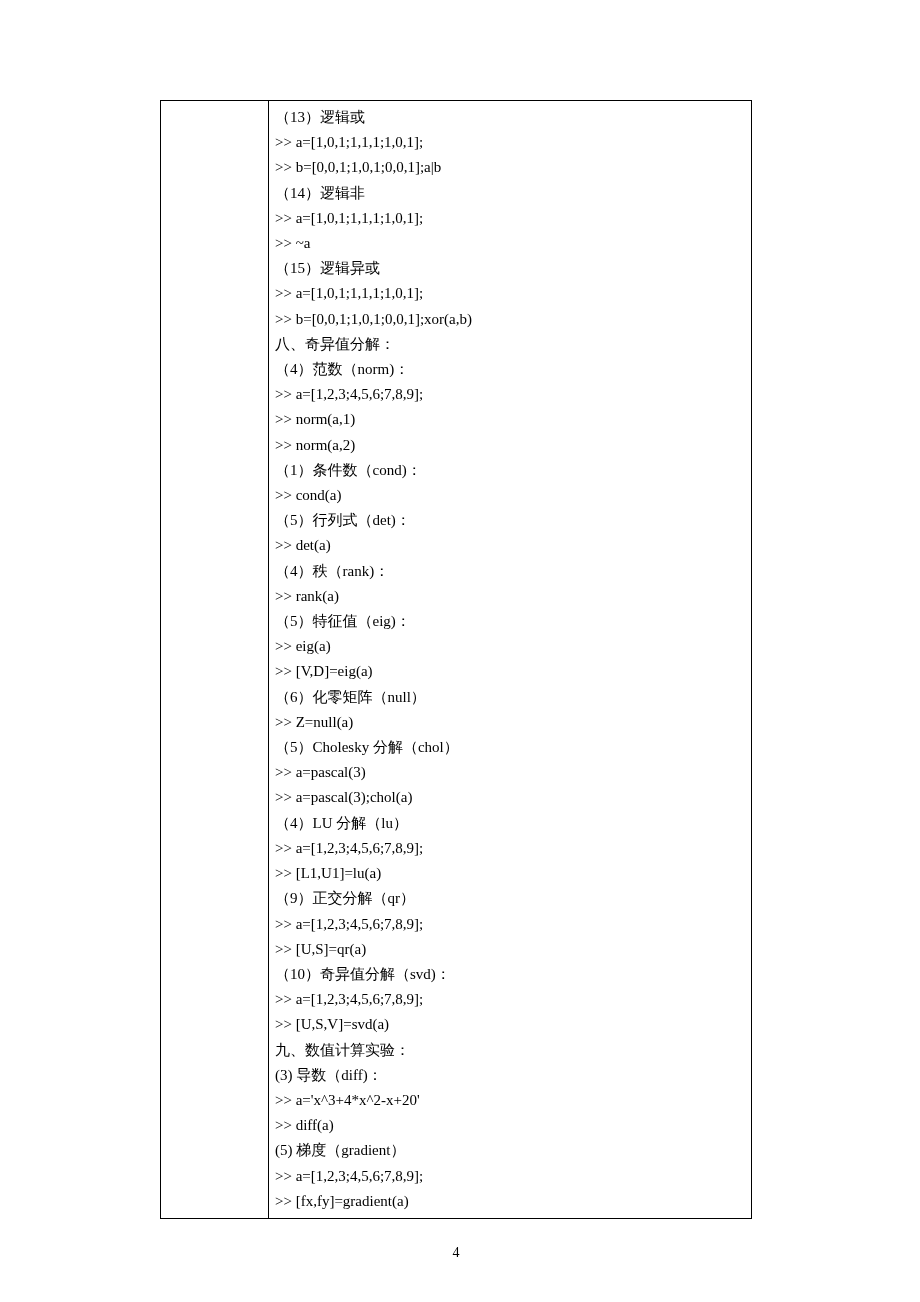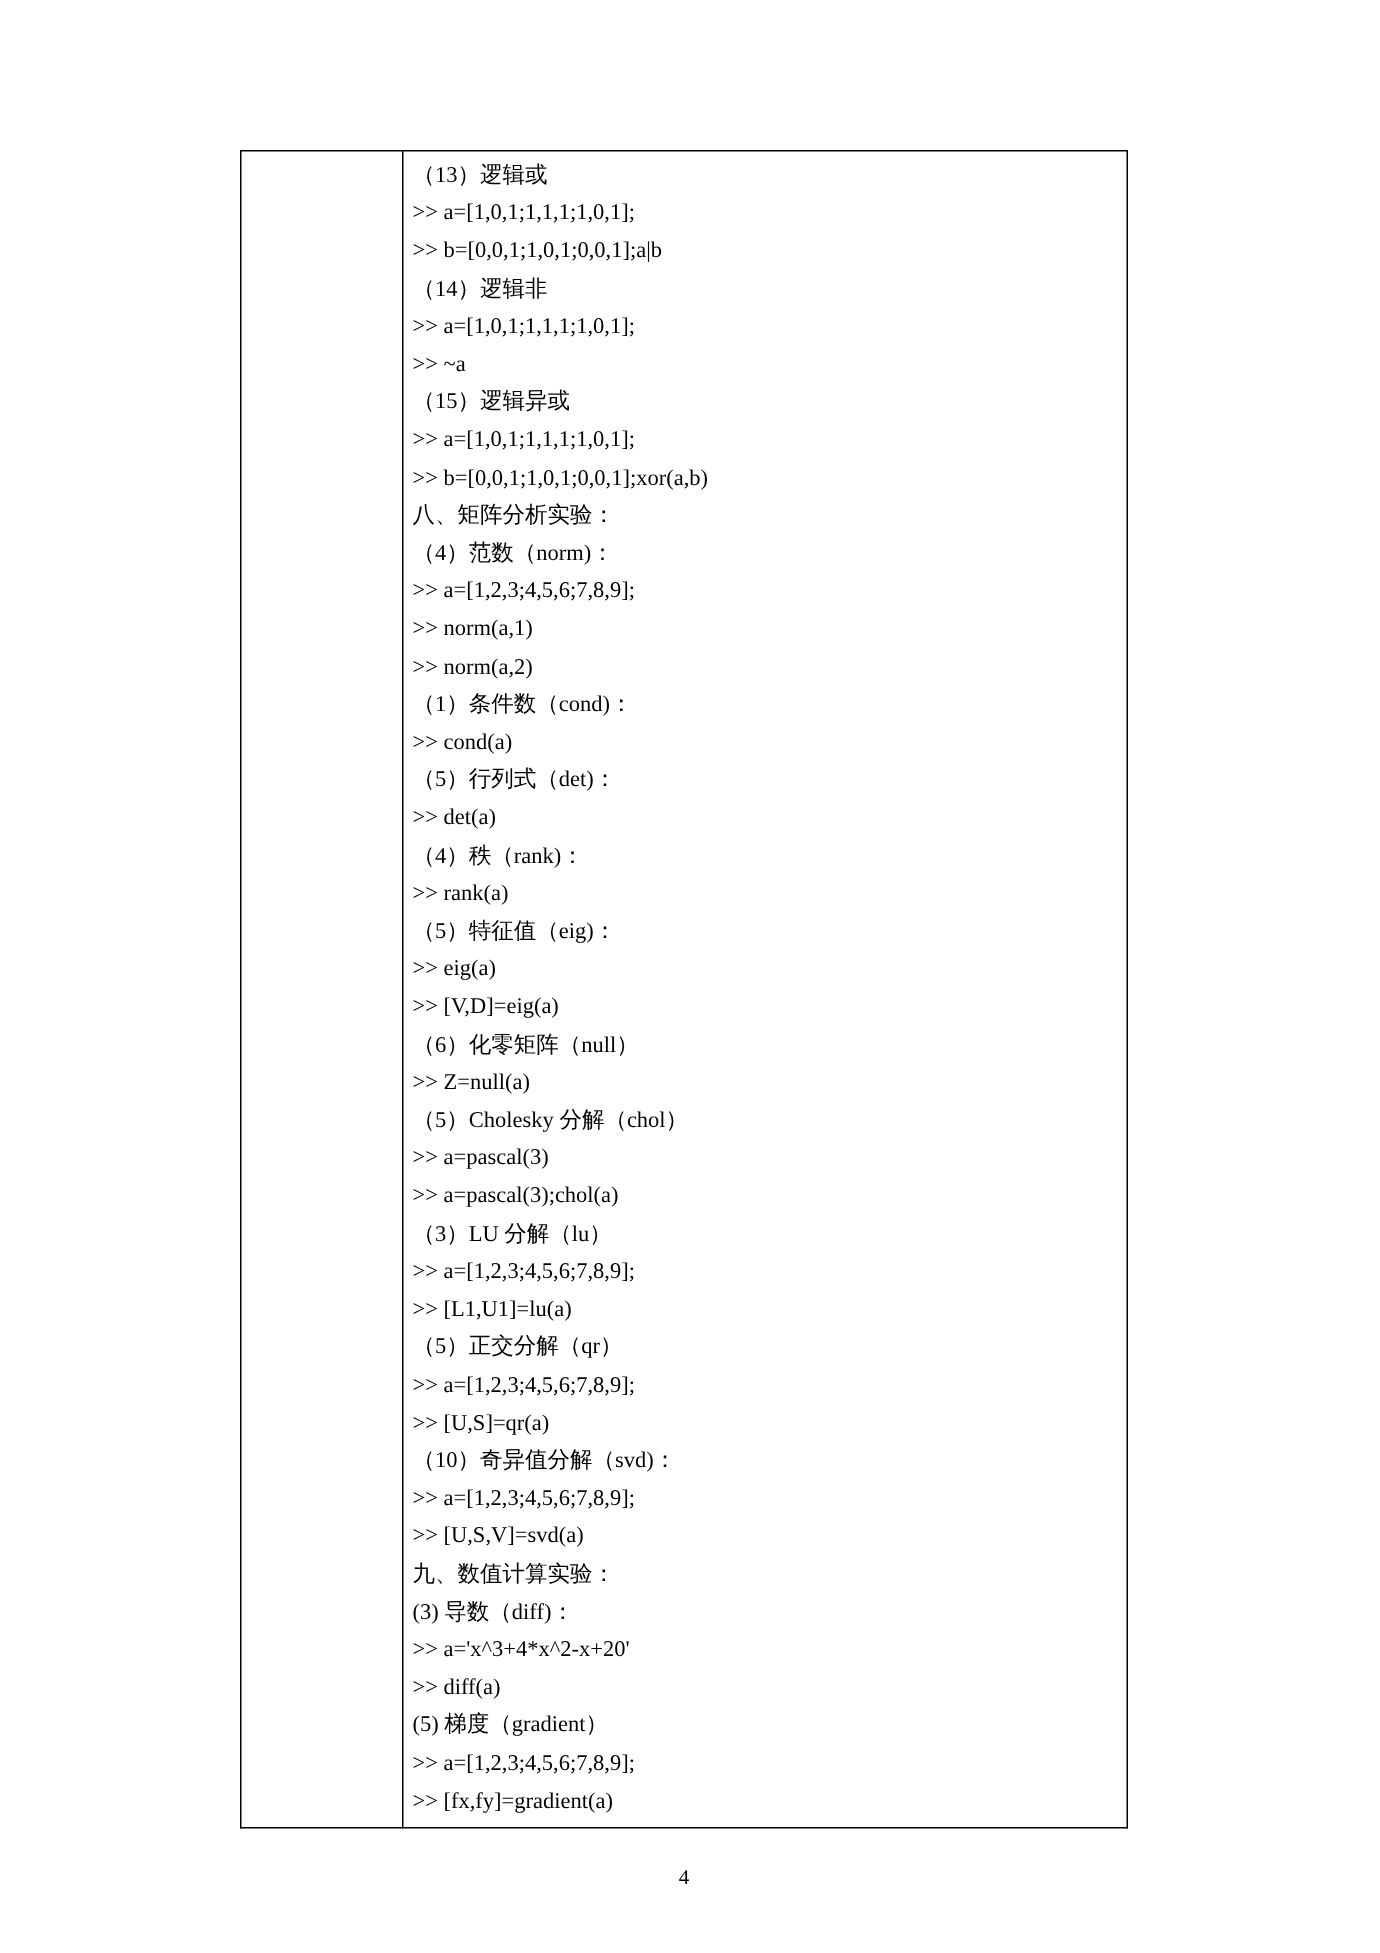--- a/index.html
+++ b/index.html
@@ -56,43 +56,43 @@
         <div id="lines-container">
               <div class="code-line">（13）逻辑或</div>
               <div class="code-line">&gt;&gt; a=[1,0,1;1,1,1;1,0,1];</div>
               <div class="code-line">&gt;&gt; b=[0,0,1;1,0,1;0,0,1];a|b</div>
               <div class="code-line">（14）逻辑非</div>
               <div class="code-line">&gt;&gt; a=[1,0,1;1,1,1;1,0,1];</div>
               <div class="code-line">&gt;&gt; ~a</div>
               <div class="code-line">（15）逻辑异或</div>
               <div class="code-line">&gt;&gt; a=[1,0,1;1,1,1;1,0,1];</div>
               <div class="code-line">&gt;&gt; b=[0,0,1;1,0,1;0,0,1];xor(a,b)</div>
-              <div class="code-line">八、矩阵分析实验：</div>
+              <div class="code-line">八、奇异值分解：</div>
               <div class="code-line">（4）范数（norm)：</div>
               <div class="code-line">&gt;&gt; a=[1,2,3;4,5,6;7,8,9];</div>
               <div class="code-line">&gt;&gt; norm(a,1)</div>
               <div class="code-line">&gt;&gt; norm(a,2)</div>
               <div class="code-line">（1）条件数（cond)：</div>
               <div class="code-line">&gt;&gt; cond(a)</div>
               <div class="code-line">（5）行列式（det)：</div>
               <div class="code-line">&gt;&gt; det(a)</div>
               <div class="code-line">（4）秩（rank)：</div>
               <div class="code-line">&gt;&gt; rank(a)</div>
               <div class="code-line">（5）特征值（eig)：</div>
               <div class="code-line">&gt;&gt; eig(a)</div>
               <div class="code-line">&gt;&gt; [V,D]=eig(a)</div>
               <div class="code-line">（6）化零矩阵（null）</div>
               <div class="code-line">&gt;&gt; Z=null(a)</div>
               <div class="code-line">（5）Cholesky 分解（chol）</div>
               <div class="code-line">&gt;&gt; a=pascal(3)</div>
               <div class="code-line">&gt;&gt; a=pascal(3);chol(a)</div>
-              <div class="code-line">（3）LU 分解（lu）</div>
+              <div class="code-line">（4）LU 分解（lu）</div>
               <div class="code-line">&gt;&gt; a=[1,2,3;4,5,6;7,8,9];</div>
               <div class="code-line">&gt;&gt; [L1,U1]=lu(a)</div>
-              <div class="code-line">（5）正交分解（qr）</div>
+              <div class="code-line">（9）正交分解（qr）</div>
               <div class="code-line">&gt;&gt; a=[1,2,3;4,5,6;7,8,9];</div>
               <div class="code-line">&gt;&gt; [U,S]=qr(a)</div>
               <div class="code-line">（10）奇异值分解（svd)：</div>
               <div class="code-line">&gt;&gt; a=[1,2,3;4,5,6;7,8,9];</div>
               <div class="code-line">&gt;&gt; [U,S,V]=svd(a)</div>
               <div class="code-line">九、数值计算实验：</div>
               <div class="code-line">(3) 导数（diff)：</div>
               <div class="code-line">&gt;&gt; a='x^3+4*x^2-x+20'</div>
               <div class="code-line">&gt;&gt; diff(a)</div>
               <div class="code-line">(5) 梯度（gradient）</div>

